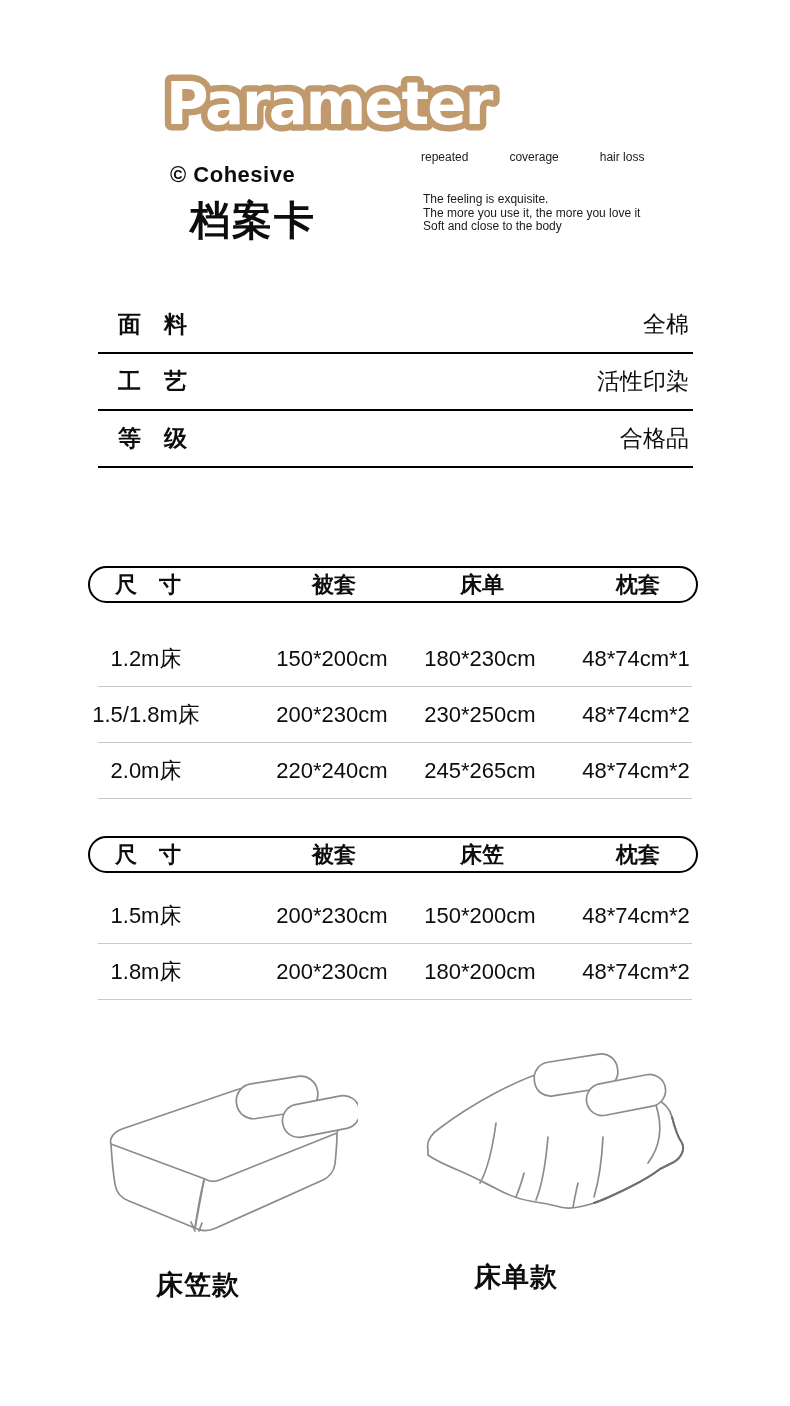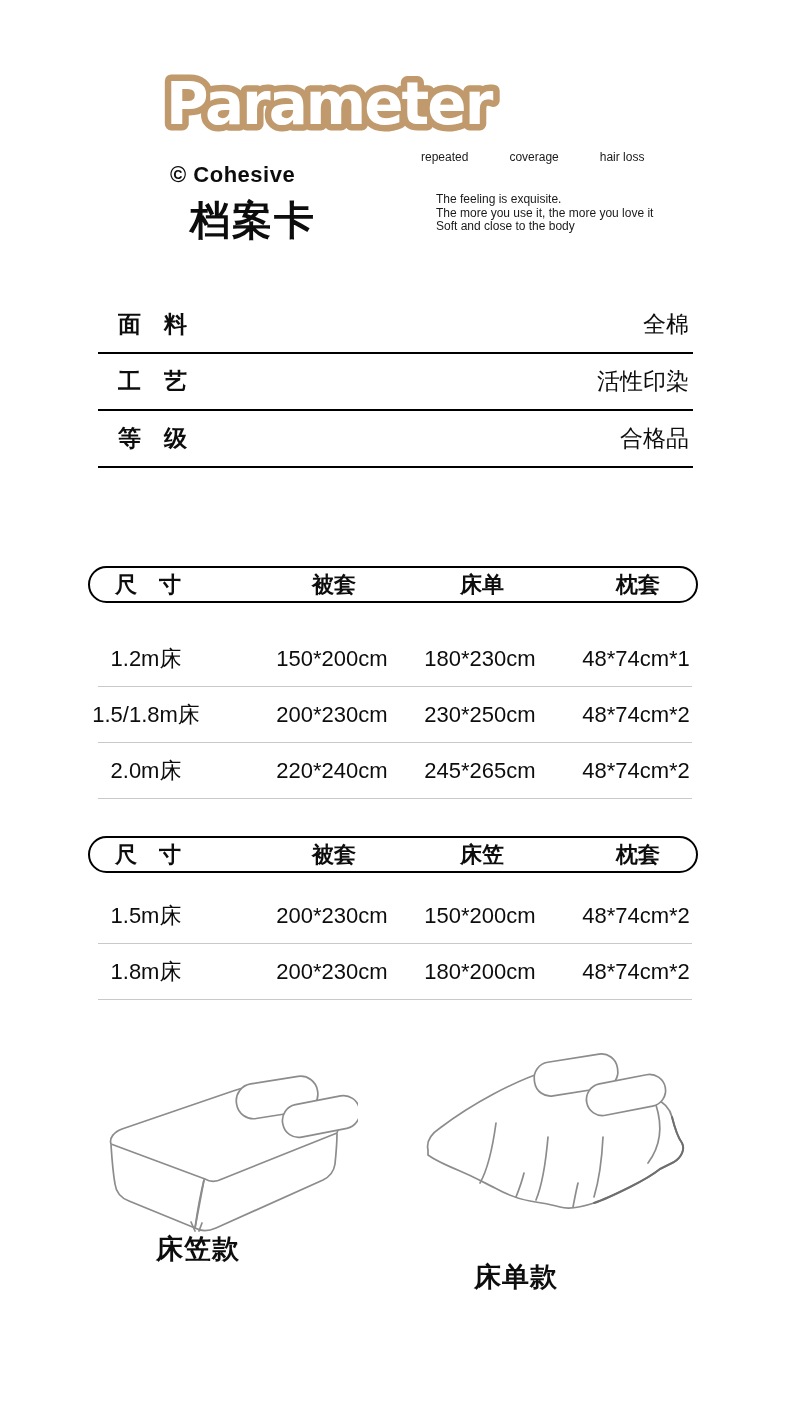--- a/index.html
+++ b/index.html
@@ -6,21 +6,21 @@
   html, body { background: #ffffff; }
   body { font-family: "Liberation Sans", "DejaVu Sans", sans-serif; color: #0d0d0d; }
   .page { position: relative; width: 790px; height: 1406px; background: #ffffff; overflow: hidden; }
   .abs { position: absolute; }
 
   
   .title-svg { left: 156px; top: 58px; width: 350px; height: 88px; overflow: visible; }
   .brand { left: 170px; top: 162px; font-size: 22px; font-weight: 600; letter-spacing: 0.5px; }
   .card-name { left: 190px; top: 193px; font-size: 40px; font-weight: 700; letter-spacing: 2px; }
   .keywords { left: 421px; top: 150px; display: flex; gap: 41px; font-size: 12px; color: #1a1a1a; }
-  .tagline { left: 436px; top: 193px; font-size: 12px; line-height: 13.5px; color: #1a1a1a; }
+  .tagline { left: 423px; top: 193px; font-size: 12px; line-height: 13.5px; color: #1a1a1a; }
 
   
   .specs { left: 98px; top: 297px; width: 595px; }
   .spec-row { height: 57px; border-bottom: 2px solid #000; display: flex; justify-content: space-between; align-items: center; padding: 0 4px 0 20px; }
   .spec-label { font-size: 23px; font-weight: 700; white-space: pre; }
   .spec-value { font-size: 23px; font-weight: 500; }
 
   
   .size-table { width: 610px; left: 88px; }
   .tbl1 { top: 566px; }
@@ -32,21 +32,21 @@
   .srows-1 { margin-top: 28px; }
   .srows-2 { margin-top: 15px; }
   .srow { position: relative; height: 56px; }
   .srow .cell { font-size: 22px; font-weight: 500; }
   .sep { position: absolute; bottom: 0; left: 10px; right: 6px; height: 1px; background: #c9c9c9; }
 
   
   .fig1 { left: 93px; top: 1068px; }
   .fig2 { left: 398px; top: 1045px; }
   .caption { top: 1231px; transform: translateX(-50%); font-size: 27px; font-weight: 700; letter-spacing: 1px; }
-  .cap1 { left: 198px; }
+  .cap1 { left: 198px; margin-top: 36px; }
   .cap2 { left: 516px; margin-top: 28px; }
   .sketch { fill: none; stroke: #8c8c8c; stroke-width: 1.7; stroke-linecap: round; stroke-linejoin: round; }
   .sketch-dark { fill: none; stroke: #6e6e6e; stroke-width: 2; stroke-linecap: round; stroke-linejoin: round; }
   .sketch-fill { fill: #ffffff; stroke: #8c8c8c; stroke-width: 1.7; stroke-linejoin: round; }
 </style>
 </head>
 <body>
 
 <div class="page">
 

